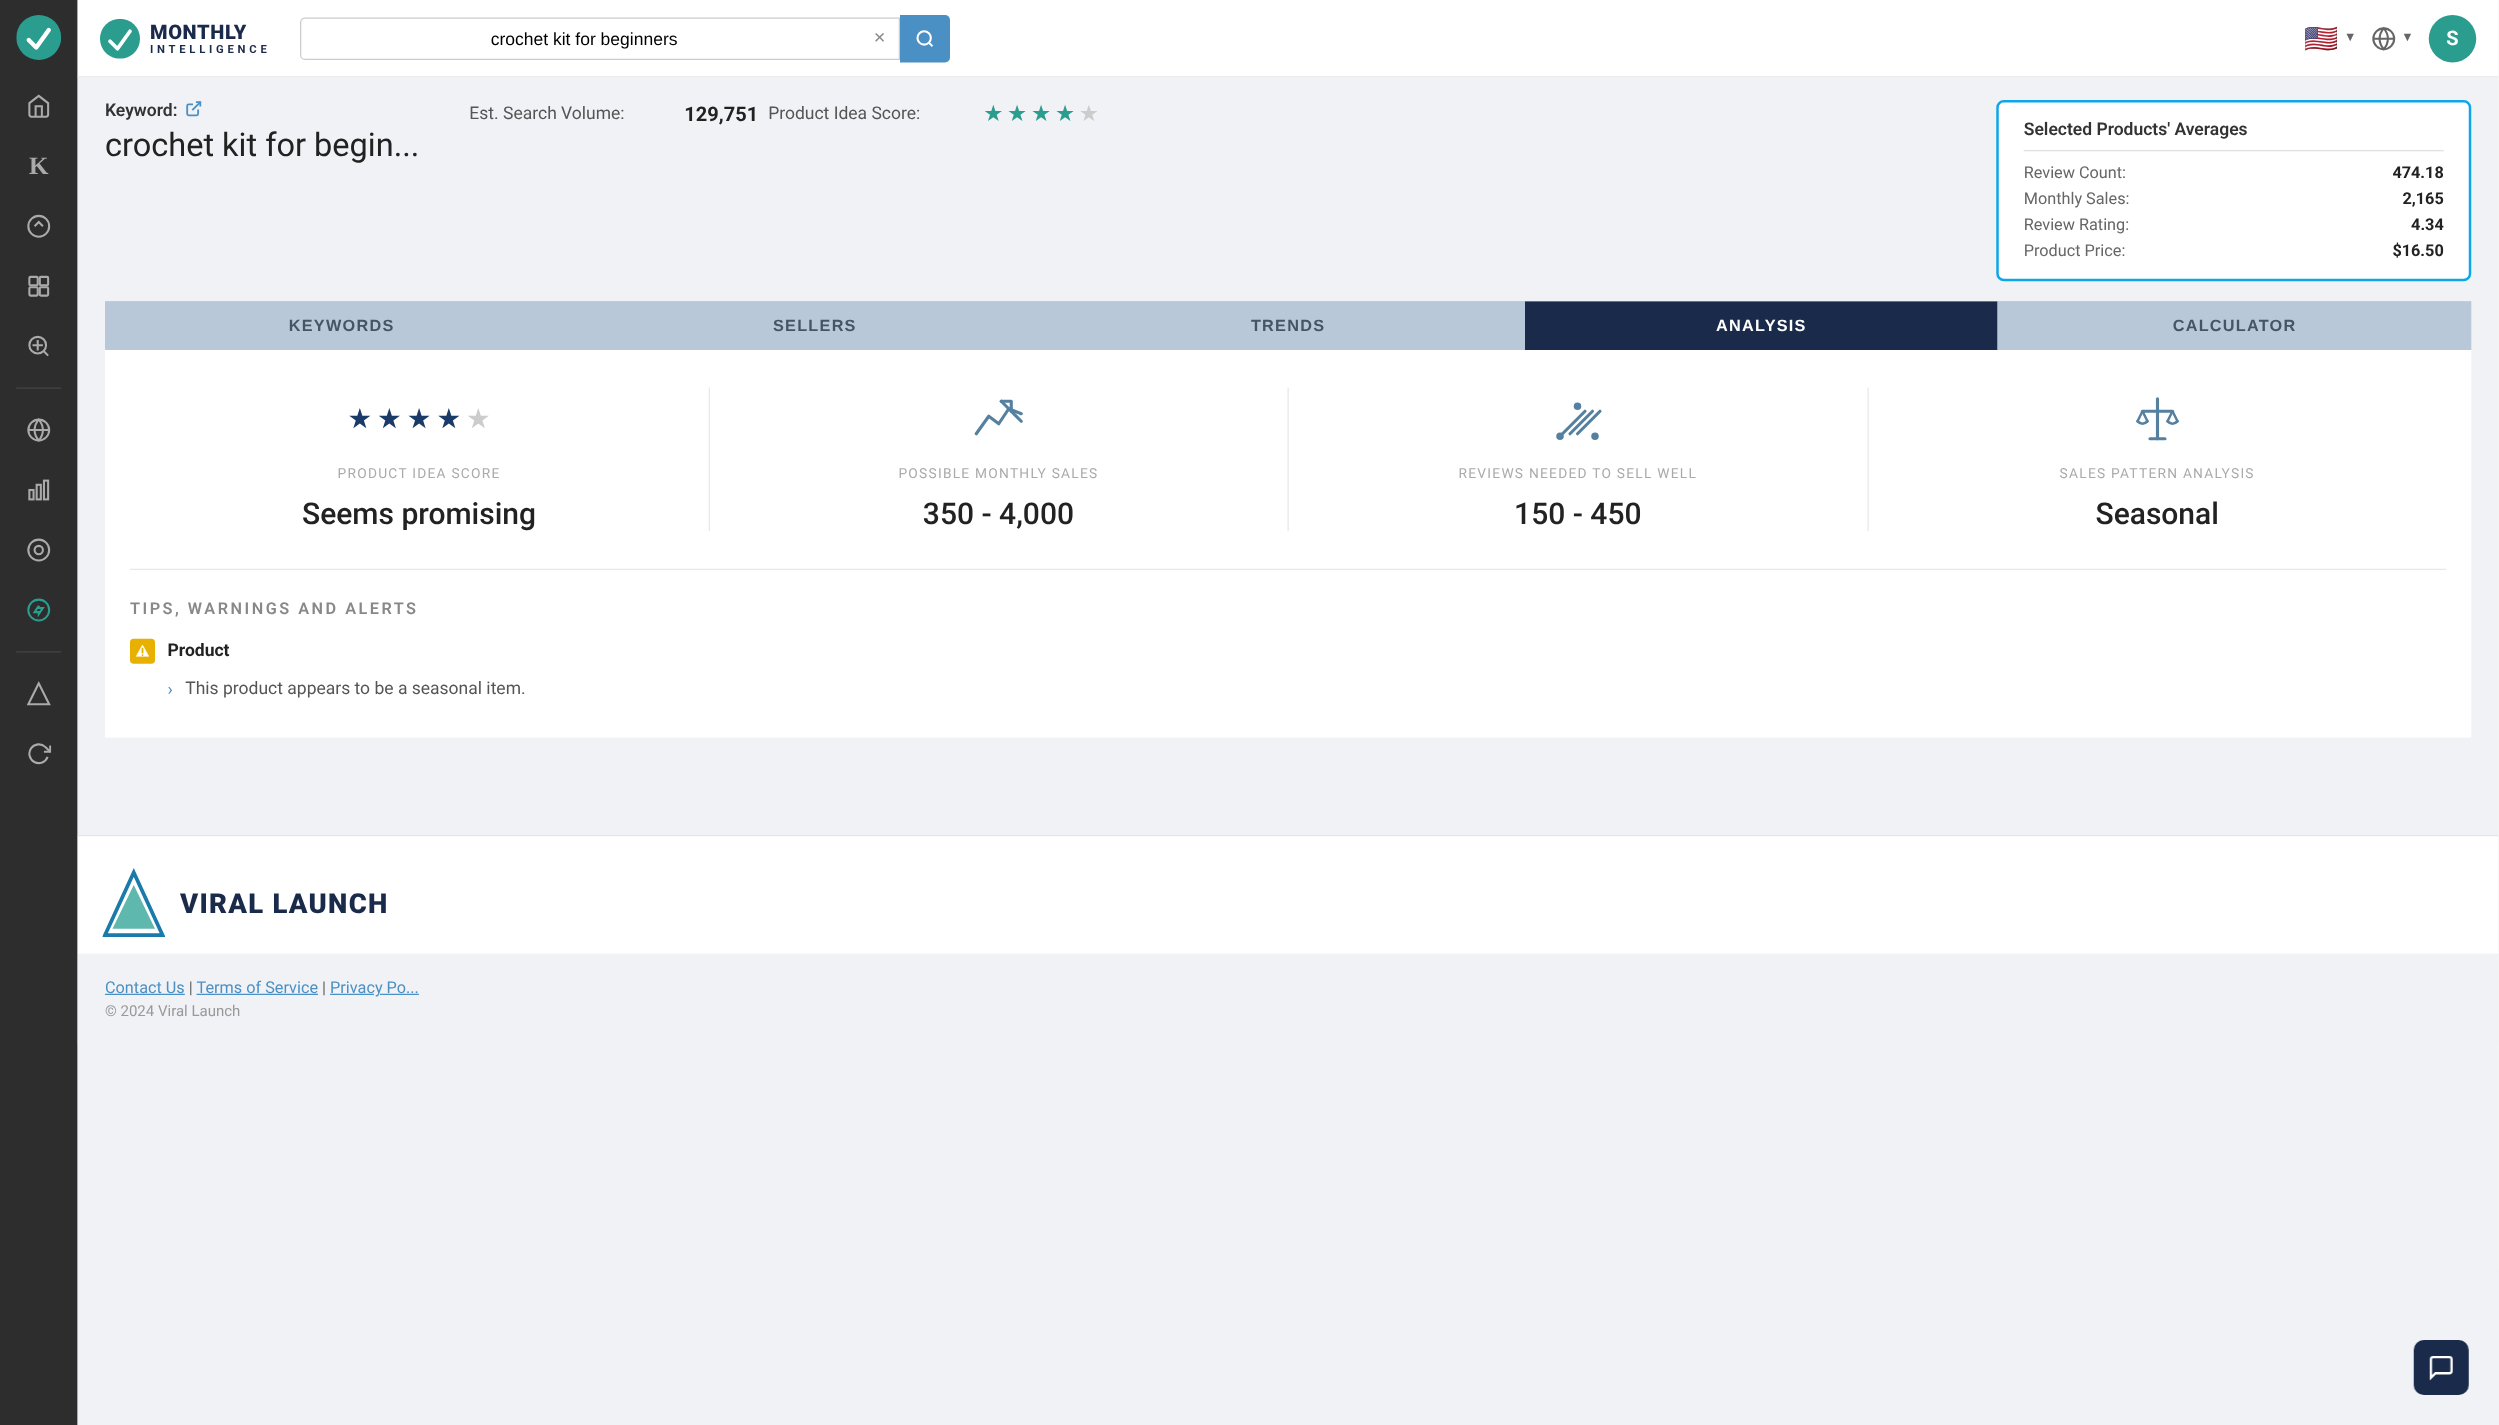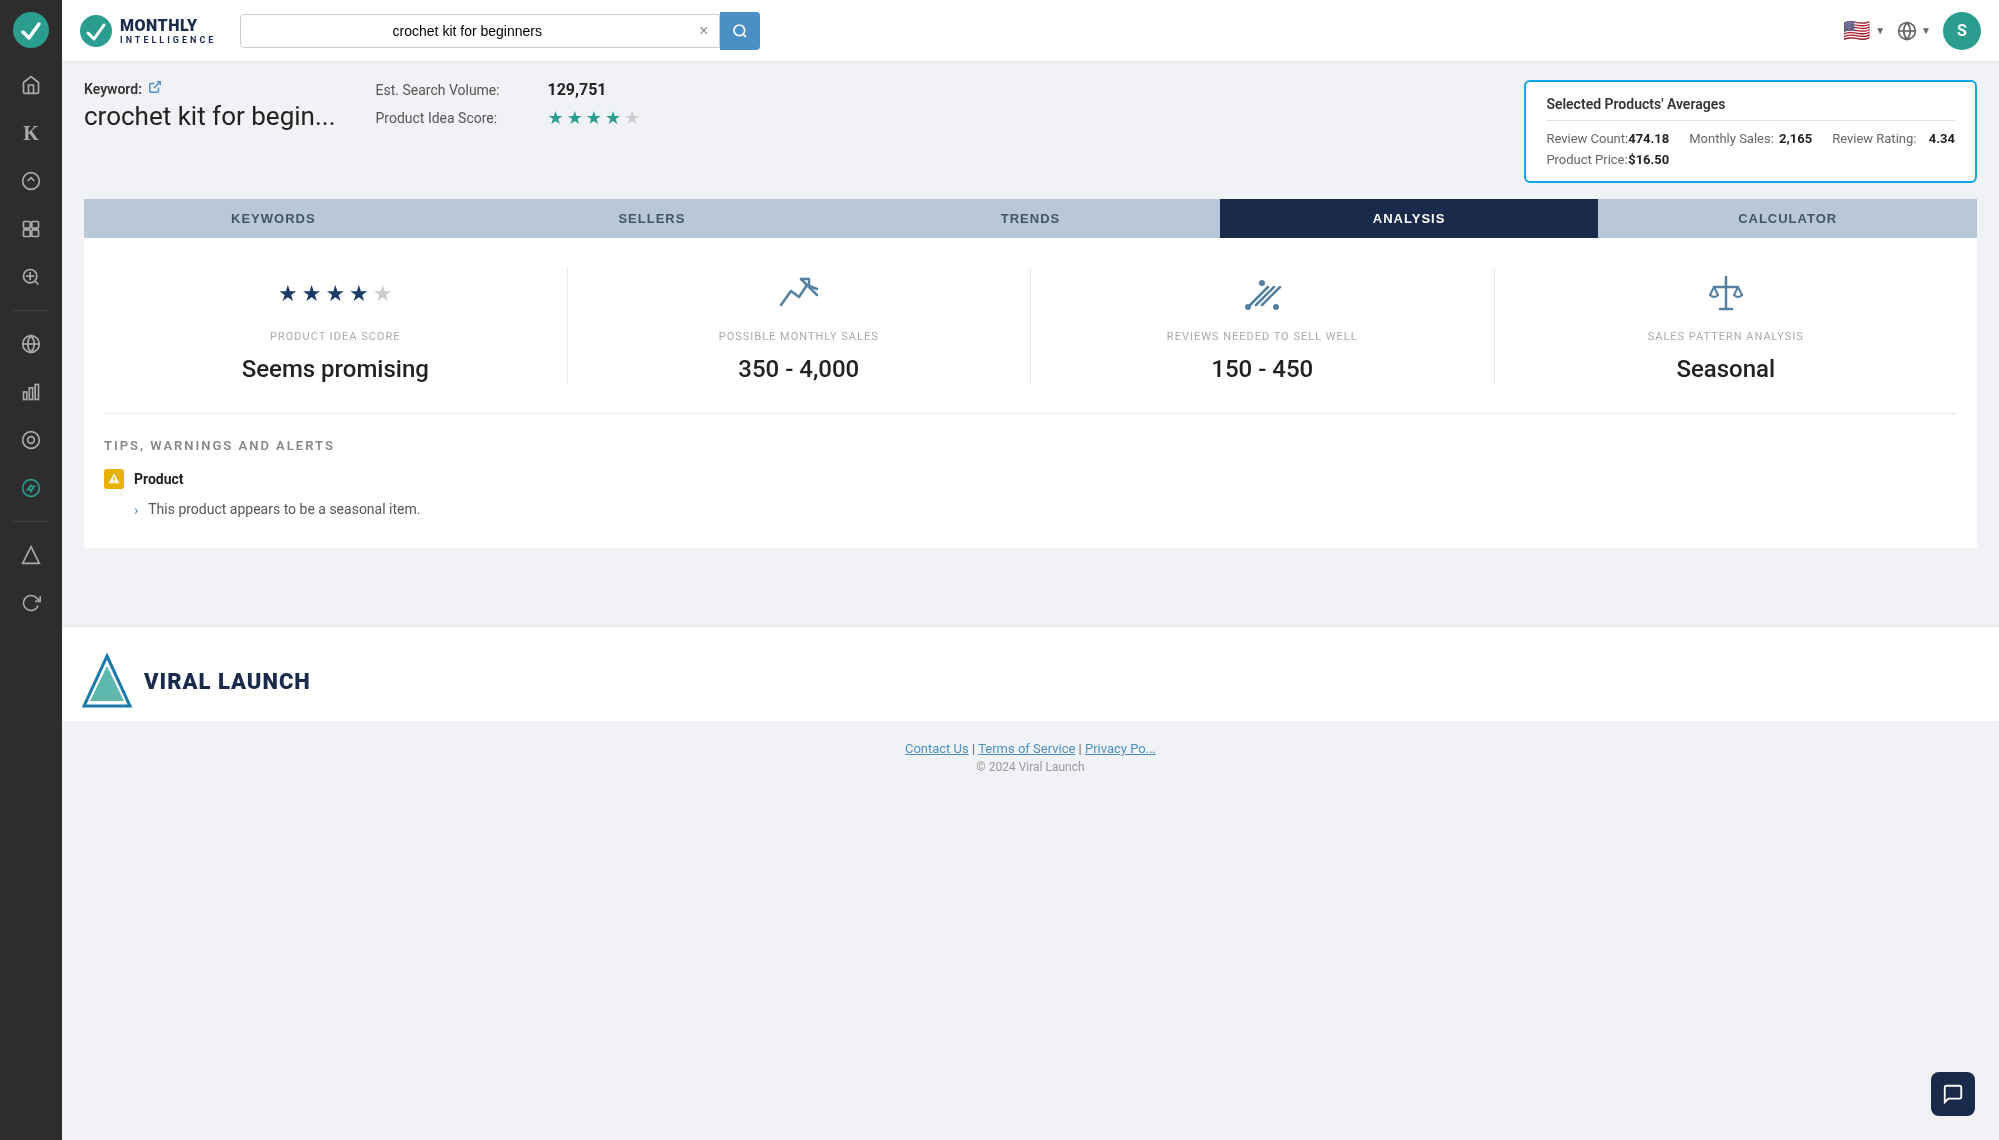--- a/index.html
+++ b/index.html
@@ -171,21 +171,21 @@
       color: #4a90c4;
       font-size: 14px;
     }
     .keyword-title {
       font-size: 26px;
       font-weight: 400;
       color: #222;
     }
     .keyword-meta {
       display: flex;
-      flex-direction: column;
+      flex-direction: row;
       gap: 8px;
       justify-content: flex-end;
     }
     .meta-row {
       display: flex;
       align-items: center;
       gap: 12px;
       font-size: 14px;
       color: #555;
     }
@@ -212,21 +212,21 @@
     .averages-title {
       font-size: 14px;
       font-weight: 600;
       color: #333;
       margin-bottom: 10px;
       border-bottom: 1px solid #e0e0e0;
       padding-bottom: 8px;
     }
     .averages-grid {
       display: grid;
-      grid-template-columns: 1fr 1fr 1fr;
+      grid-template-columns: 1fr;
       gap: 6px 20px;
     }
     .avg-row {
       display: flex;
       justify-content: space-between;
       font-size: 13px;
     }
     .avg-label { color: #666; }
     .avg-value { font-weight: 700; color: #222; }
 
@@ -347,21 +347,21 @@
       margin-left: 30px;
       font-size: 14px;
       color: #555;
     }
     .warning-chevron { color: #4a90c4; font-size: 14px; margin-top: 1px; }
 
     
     .footer {
       background: #f0f2f5;
       padding: 20px 22px;
-      text-align: center;
+      text-align: left;
       font-size: 13px;
       color: #666;
     }
     .footer a { color: #4a90c4; text-decoration: underline; cursor: pointer; }
     .footer .copyright { margin-top: 4px; font-size: 12px; color: #999; }
 
     
     .chat-btn {
       position: fixed;
       bottom: 24px;

